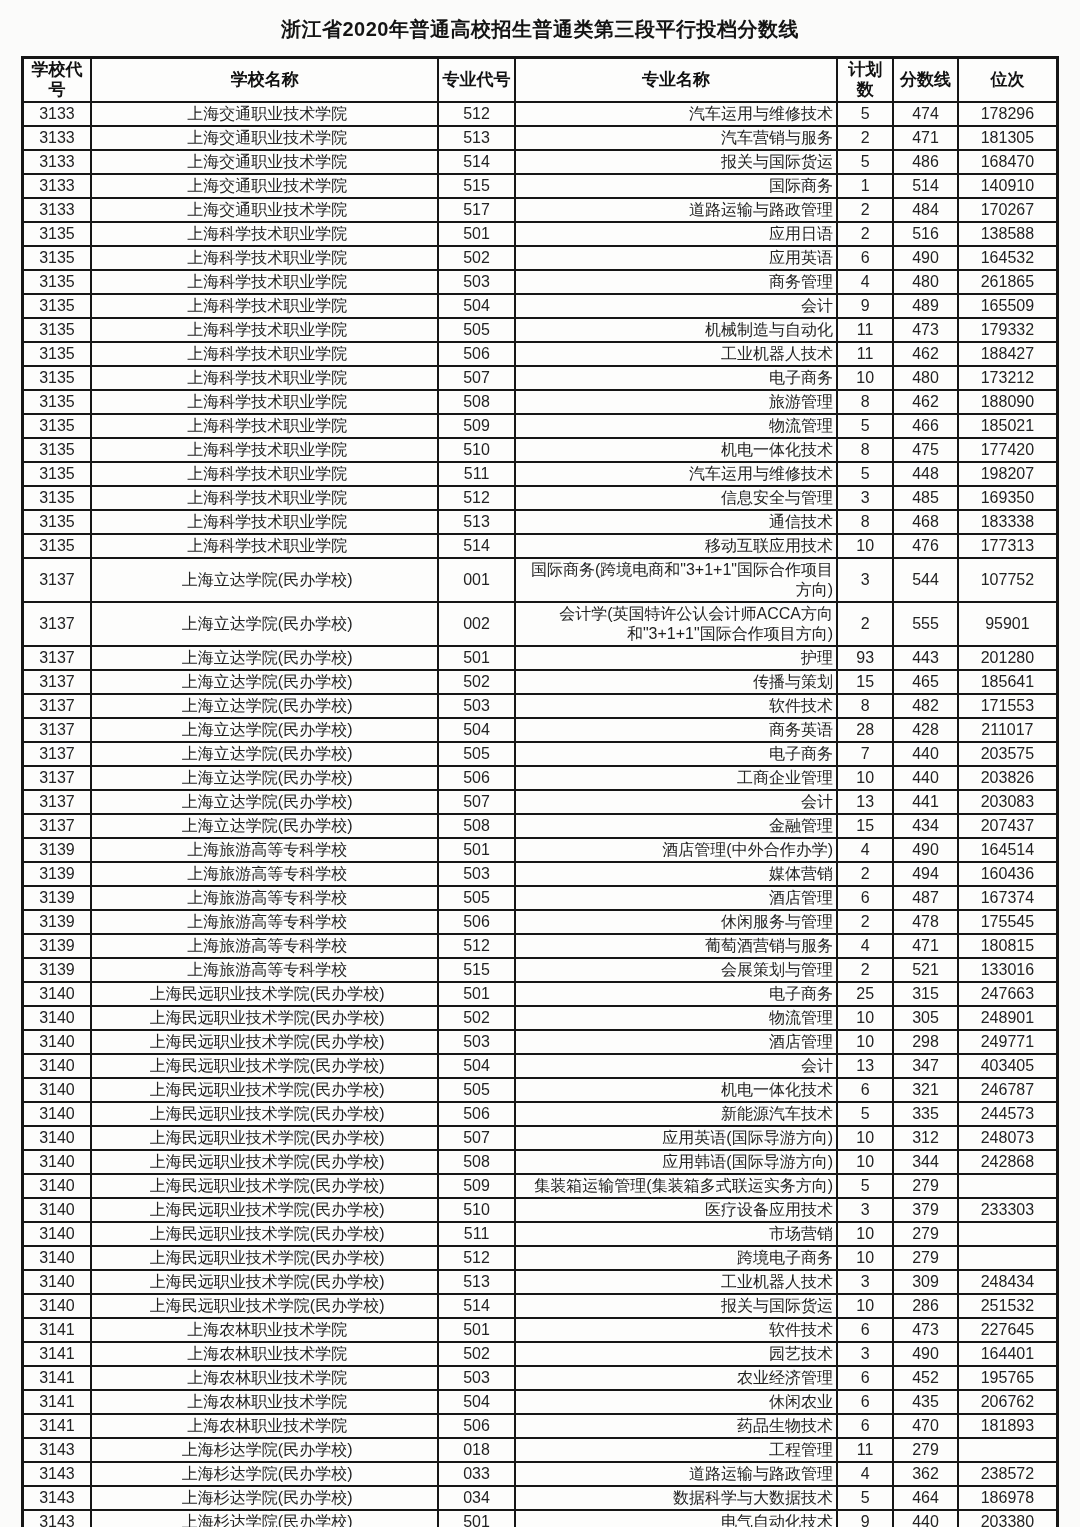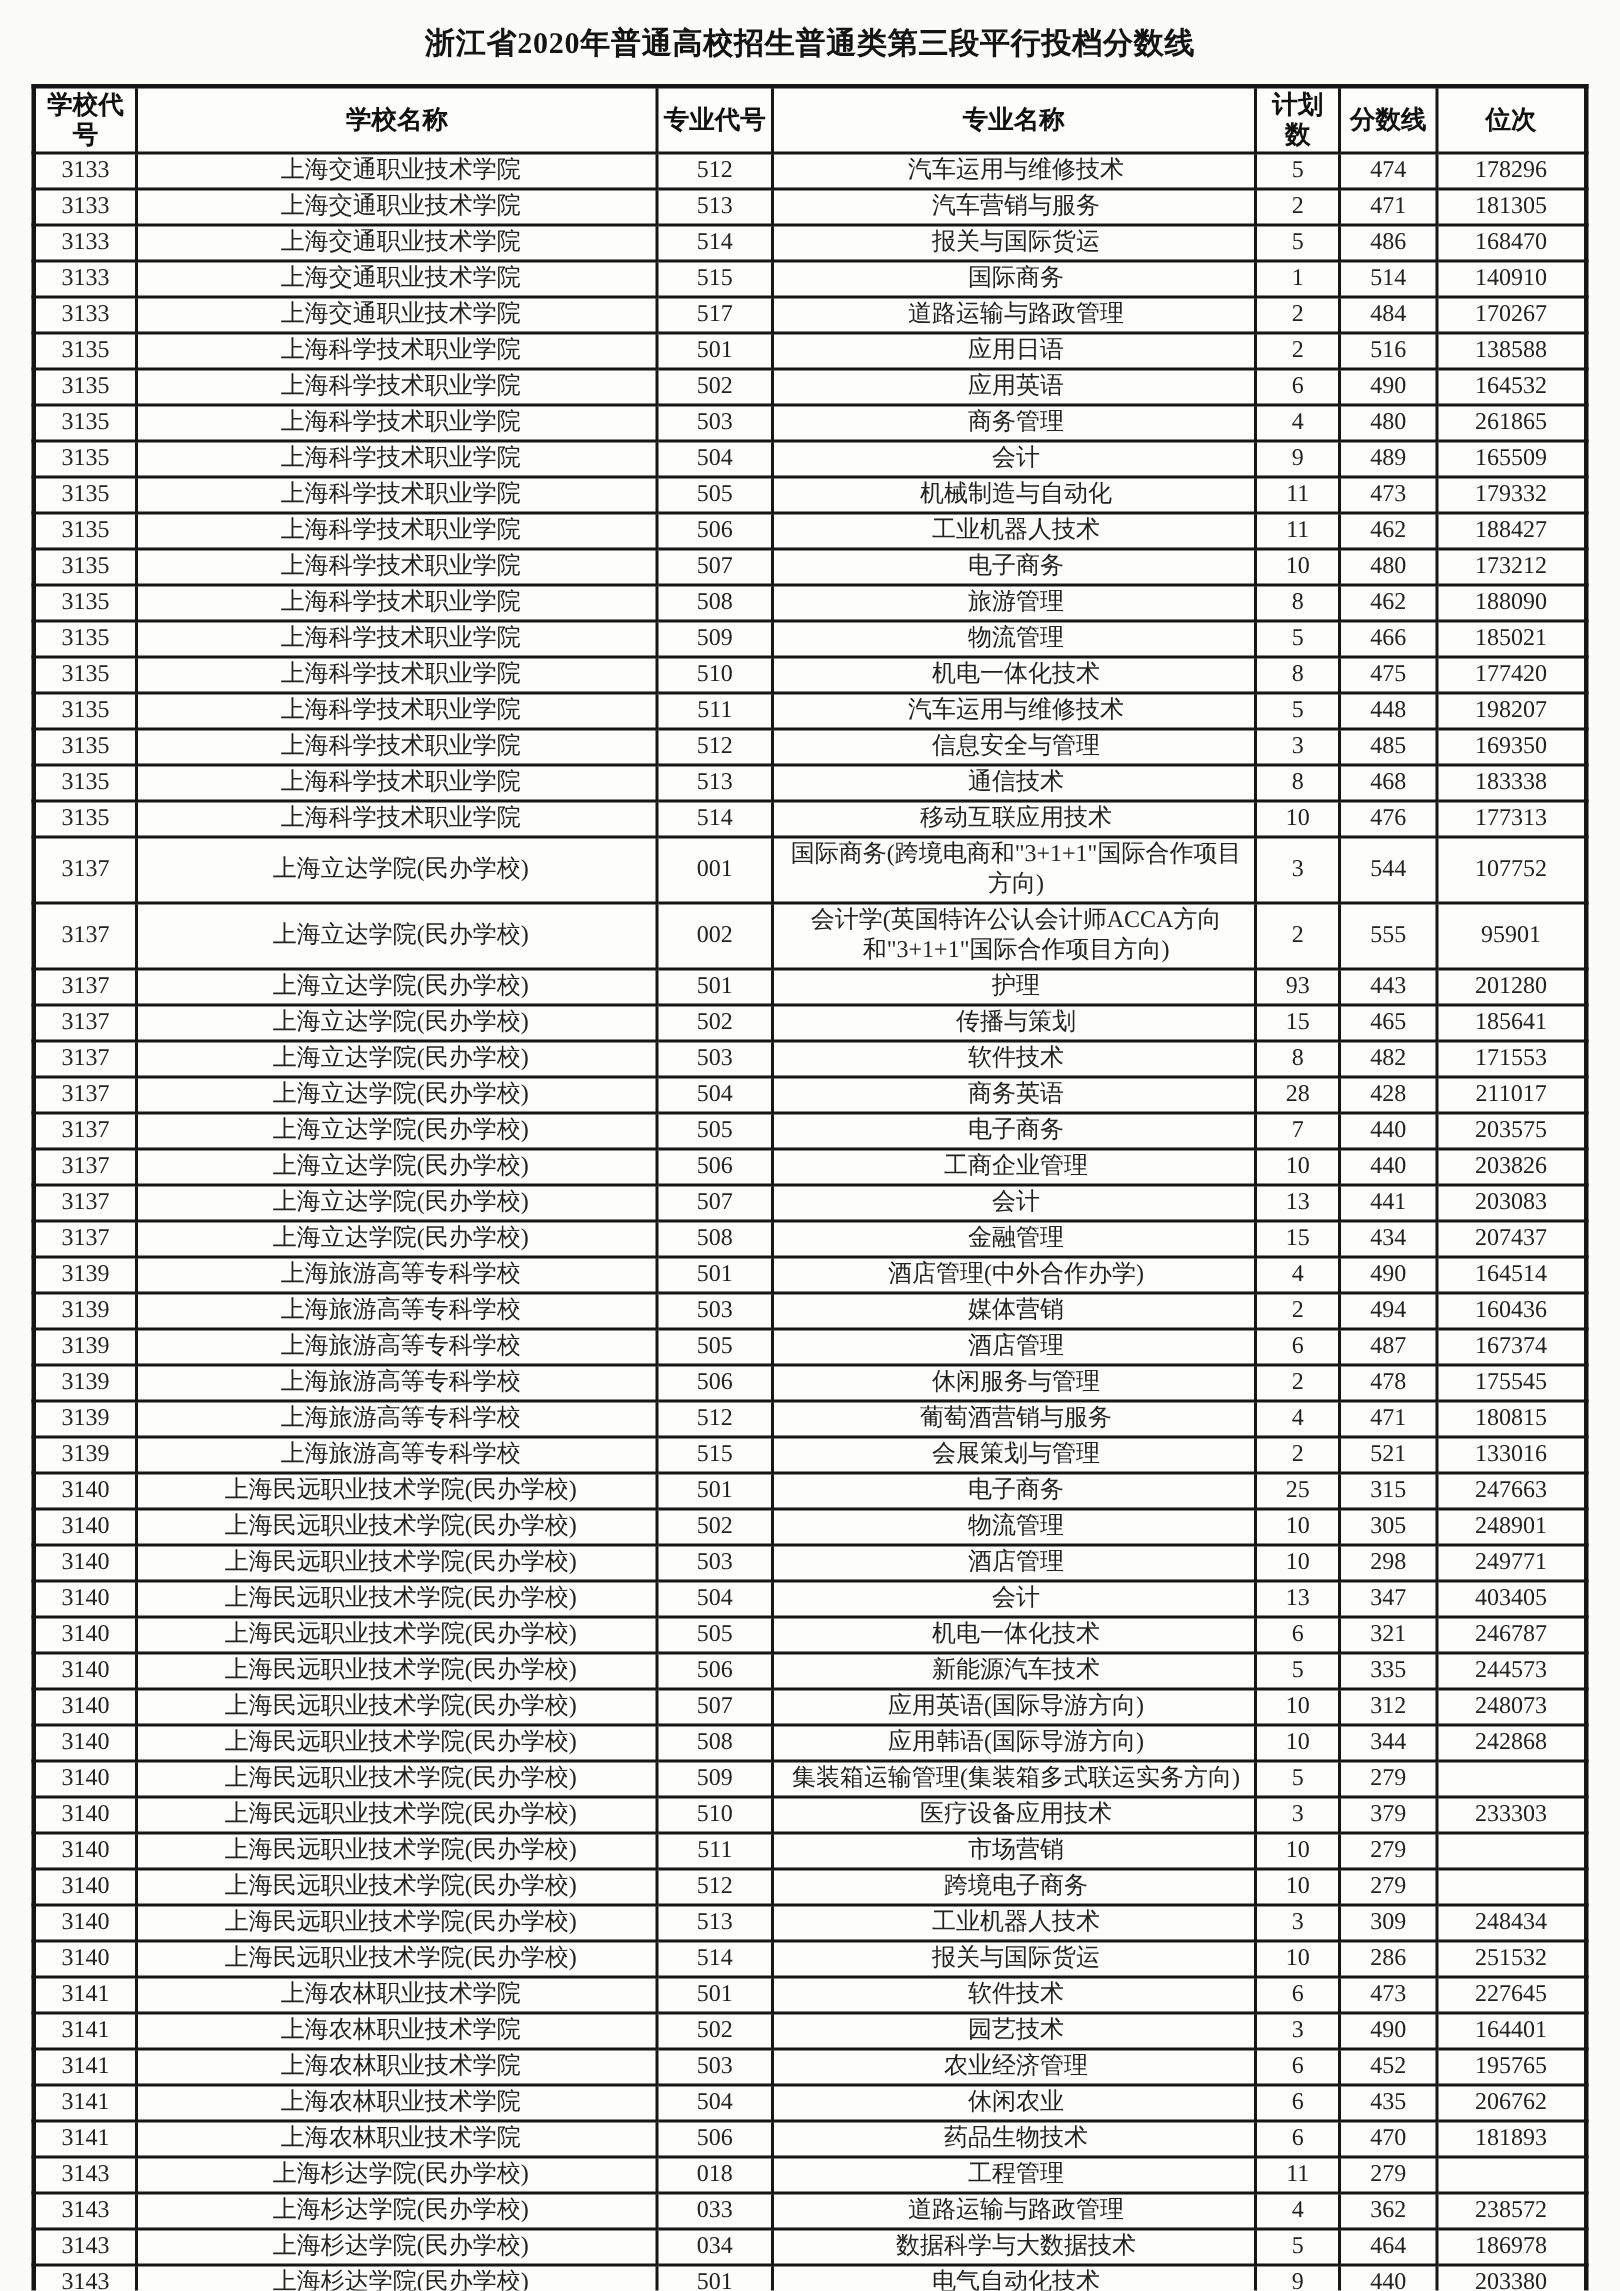--- a/index.html
+++ b/index.html
@@ -10,21 +10,20 @@
     font-family: "Liberation Sans", "DejaVu Sans", sans-serif;
     color: #1b1b1b;
   }
   .page {
     width: 1080px;
     height: 1527px;
     margin: 0 auto;
     background: #fbfbfa;
     padding-top: 15px;
     position: relative;
-    font-family: Liberation Serif, serif;
   }
   .doc-title {
     text-align: center;
     font-size: 20px;
     font-weight: bold;
     letter-spacing: 0.5px;
     color: #141414;
     height: 28px;
     line-height: 28px;
   }
@@ -48,21 +47,21 @@
     font-weight: bold;
     text-align: center;
     height: 24px;
     font-size: 17px;
     color: #111;
   }
   .score-table td { height: 19px; color: #222; }
   td.col-school_code, td.col-major_code, td.col-plan_count,
   td.col-score_line, td.col-rank { text-align: center; }
   td.col-school_name { text-align: center; padding-left: 8px; }
-  td.col-major_name { text-align: center; padding-left: 6px; }
+  td.col-major_name { text-align: right; padding-left: 6px; }
 </style>
 </head>
 <body>
 
 <div class="page">
 
   <div class="doc-title">浙江省2020年普通高校招生普通类第三段平行投档分数线</div>
 
   <table class="score-table">
     <colgroup>

